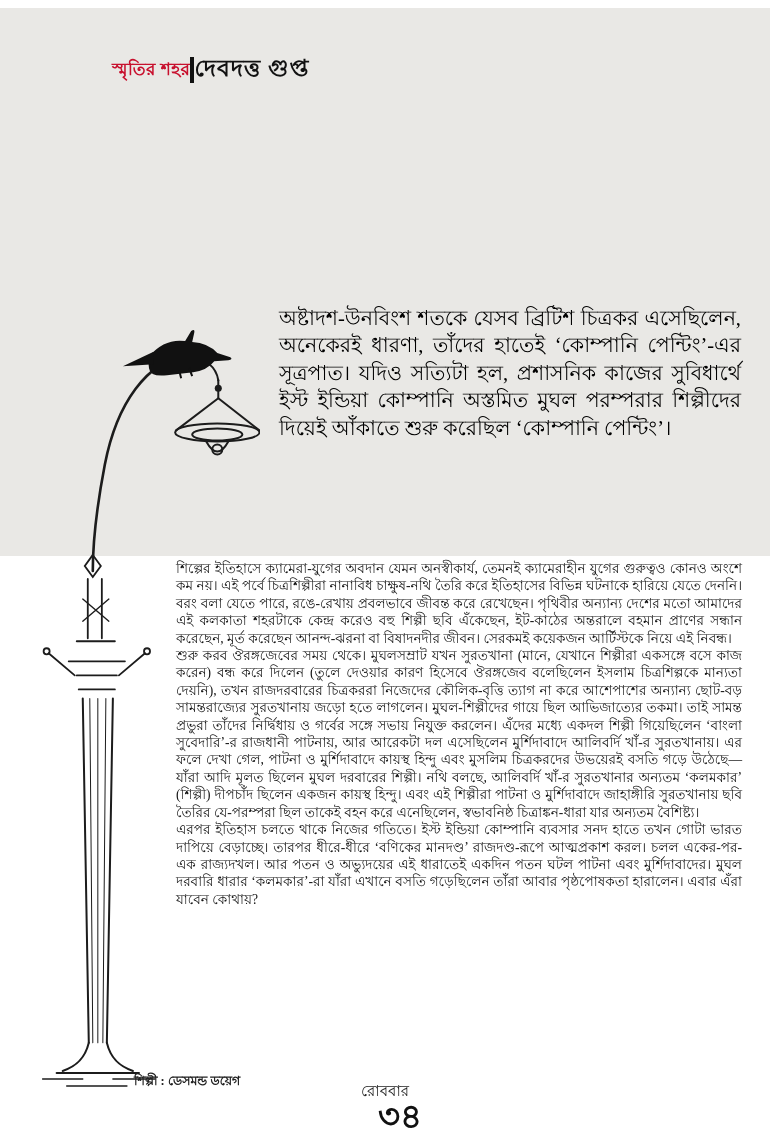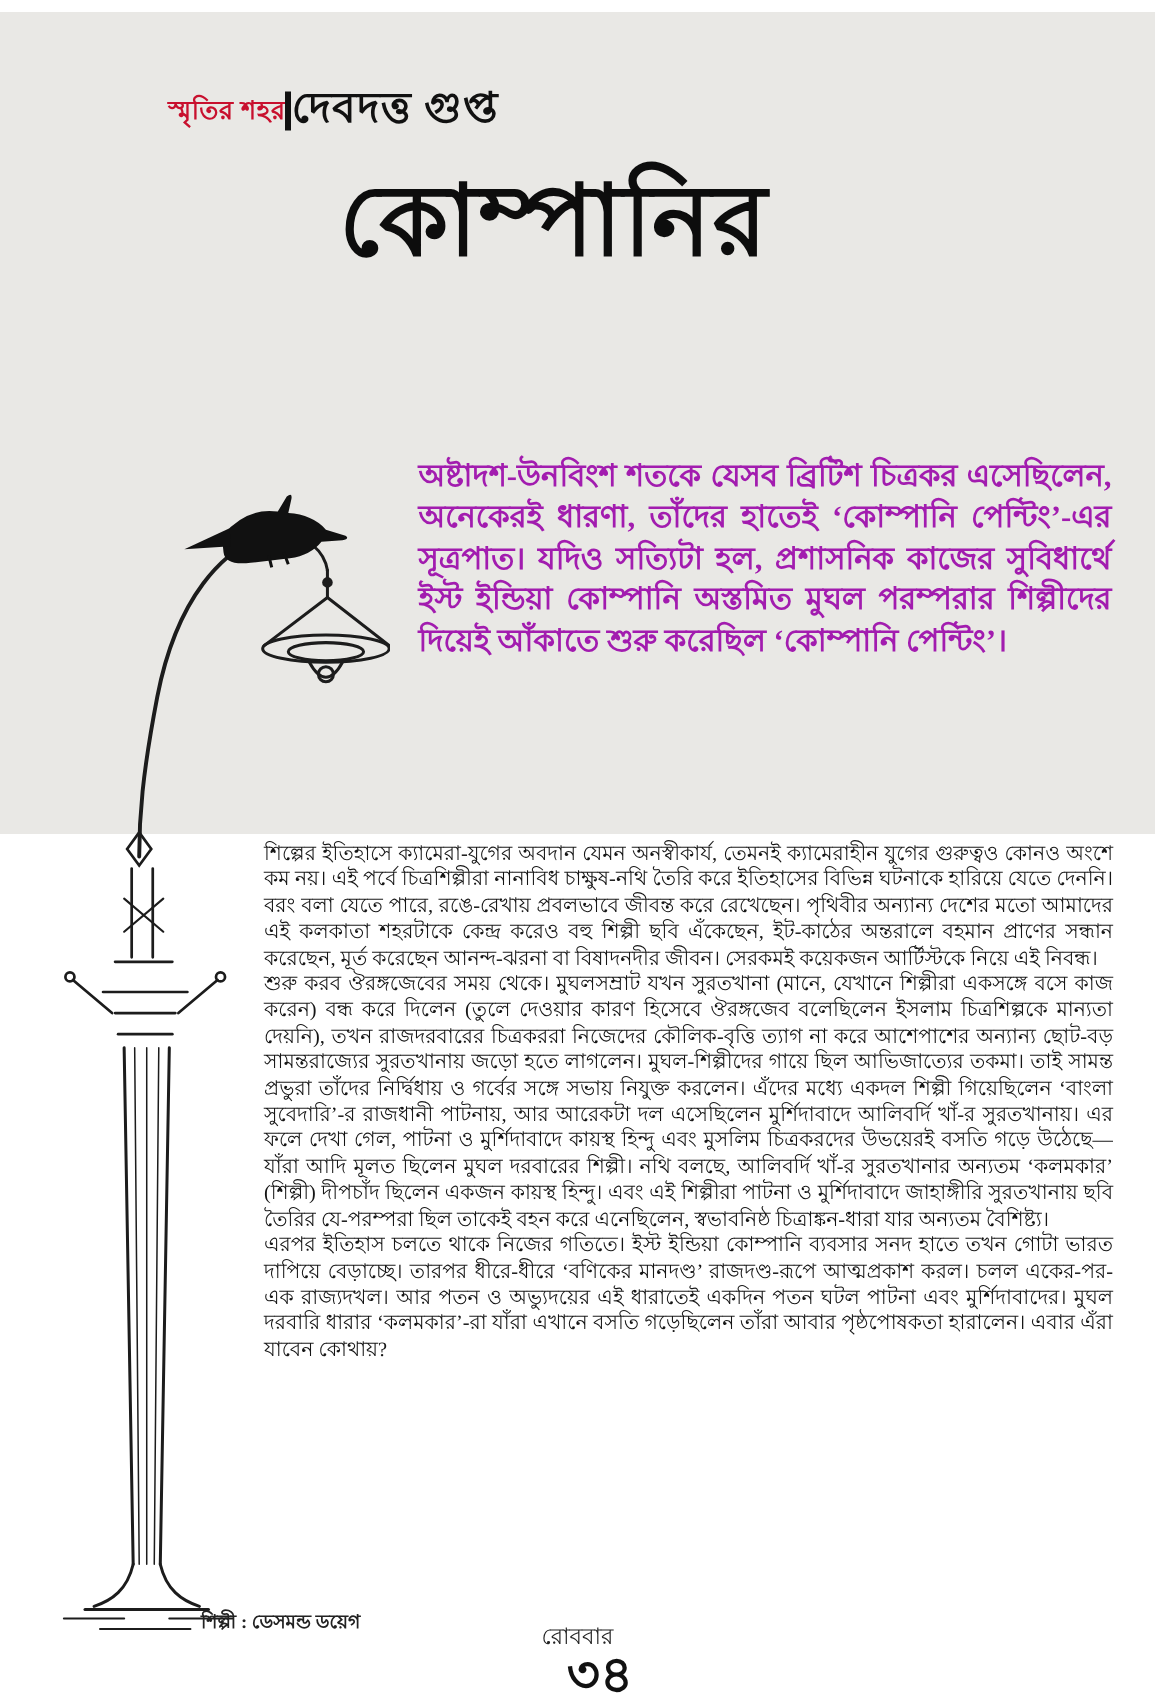--- a/index.html
+++ b/index.html
@@ -20,33 +20,33 @@
     display:flex;align-items:center;
   }
   .section-label{
     font-size:17px;font-weight:bold;color:#c8102e;
     letter-spacing:0.5px;
   }
   .header-divider{
     width:4px;height:26px;background:#111;
   }
   .author-name{
-    font-size:28px;font-weight:bold;color:#111;
+    font-size:23px;font-weight:bold;color:#111;
     letter-spacing:1px;
   }
   .title-block{
     position:absolute;left:226px;top:112px;
     font-weight:bold;color:#0d0d0d;
     font-size:66px;line-height:1.12;
     letter-spacing:1px;
   }
   .intro{
     position:absolute;left:279px;top:305px;width:462px;
-    font-size:20.5px;line-height:1.34;font-weight:bold;
-    text-align:justify;color:#a21caf;
+    font-size:20.5px;line-height:1.34;font-weight:normal;
+    text-align:justify;color:#000000;
   }
   .lamp-illustration{
     position:absolute;left:28px;top:322px;width:232px;height:768px;
   }
   .body-text{
     position:absolute;left:176px;top:560px;width:566px;
     font-size:13.6px;line-height:17.4px;
     text-align:justify;color:#151515;
   }
   .body-text p{margin:0;padding:0;}
@@ -70,21 +70,20 @@
 
   <div class="top-band"></div>
 
   <div class="header">
     <span class="section-label">স্মৃতির শহর</span>
     <span class="header-divider"></span>
     <span class="author-name">দেবদত্ত গুপ্ত</span>
   </div>
 
   <div class="title-block">
-    <div>কোম্পানির</div>
   </div>
 
   <div class="intro">অষ্টাদশ-উনবিংশ শতকে যেসব ব্রিটিশ চিত্রকর এসেছিলেন, অনেকেরই ধারণা, তাঁদের হাতেই ‘কোম্পানি পেন্টিং’-এর সূত্রপাত। যদিও সত্যিটা হল, প্রশাসনিক কাজের সুবিধার্থে ইস্ট ইন্ডিয়া কোম্পানি অস্তমিত মুঘল পরম্পরার শিল্পীদের দিয়েই আঁকাতে শুরু করেছিল ‘কোম্পানি পেন্টিং’।</div>
 
   <svg class="lamp-illustration" viewBox="0 0 230 765" aria-hidden="true">
     <g stroke="#1c1c1c" fill="none" stroke-width="2" stroke-linecap="round">
 
       <path d="M158 32 C 118 40, 88 80, 76 142 C 66 194, 64 222, 64 248" stroke-width="2.6"></path>
       <path d="M158 32 C 176 36, 187 45, 189 58"></path>
 

